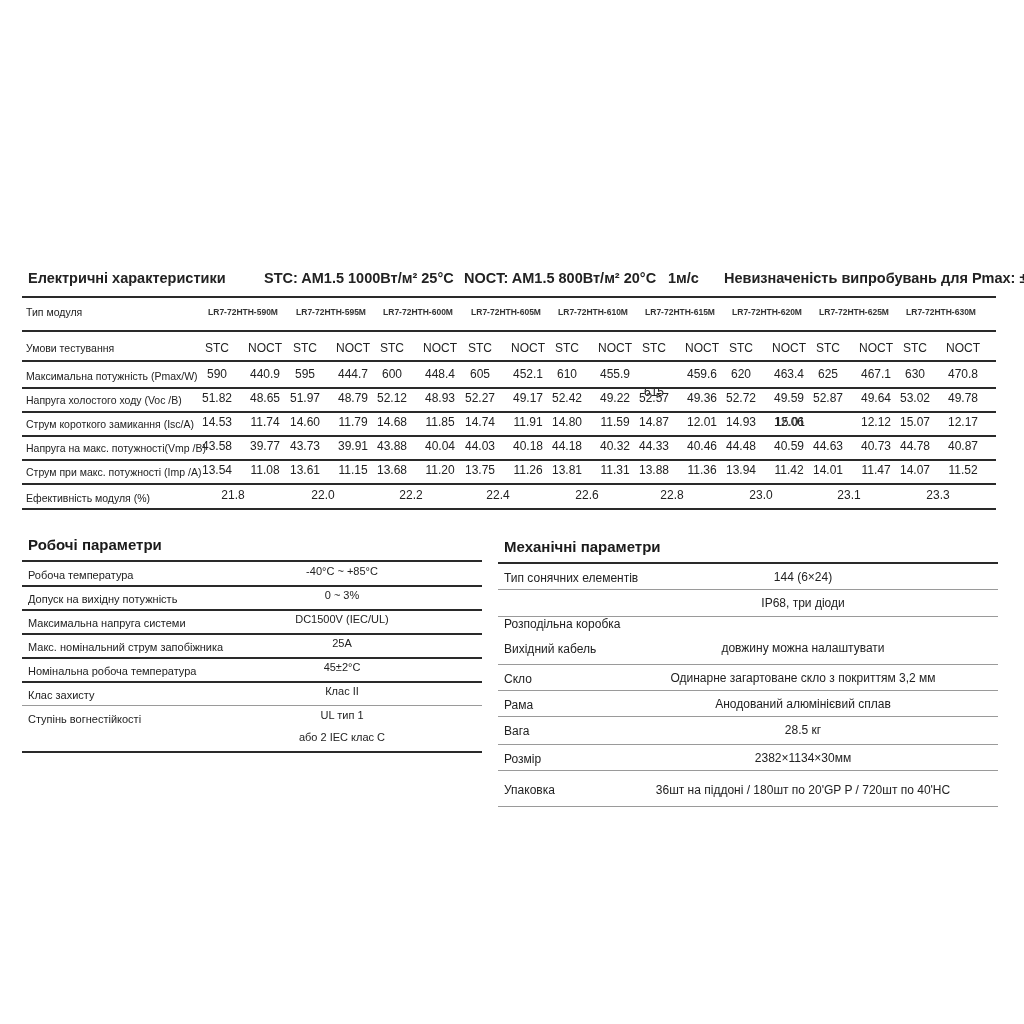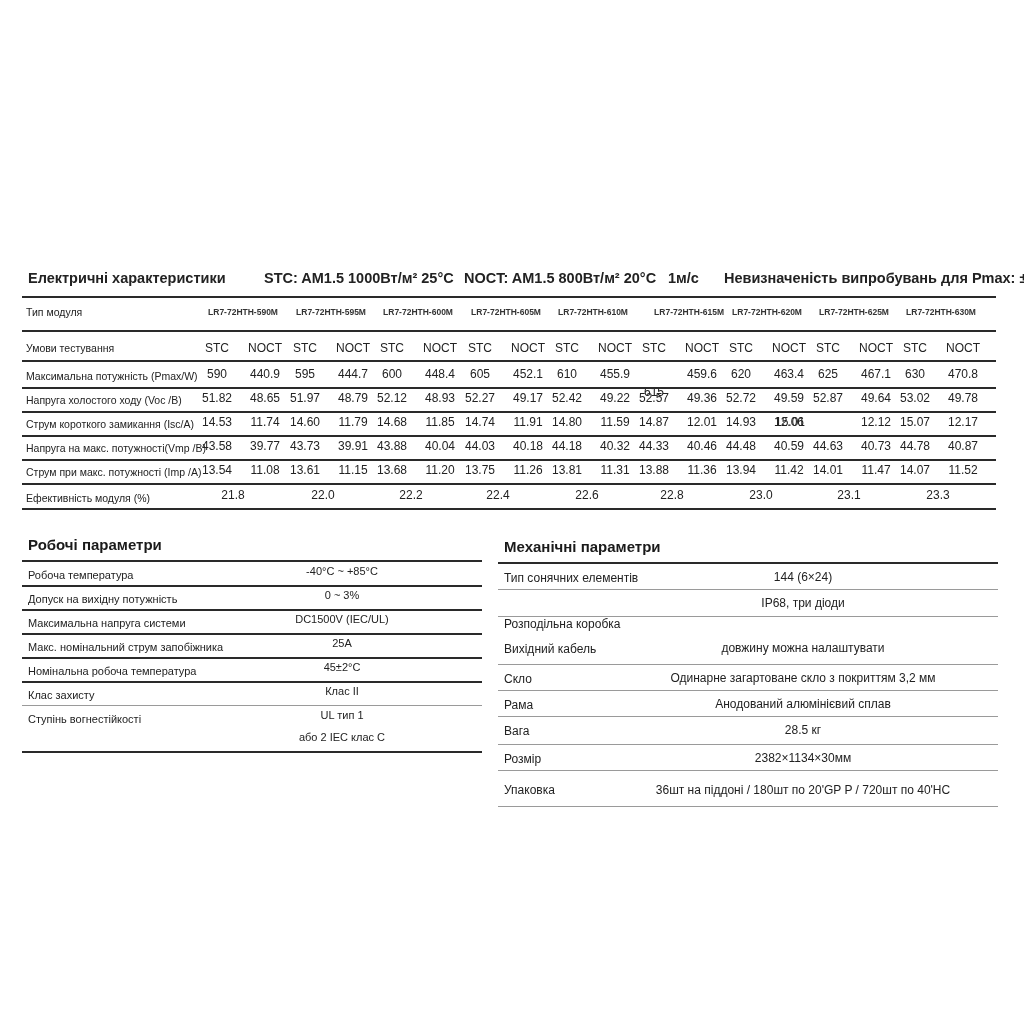--- a/index.html
+++ b/index.html
@@ -54,21 +54,21 @@
   <div class="rule r-thick" style="left:0; top:0; width:974px;"></div>
 
   <div class="erow" style="top:8px; height:20px;">
     <span class="label" style="top:2px;">Тип модуля</span>
     <div id="model-cells">
         <span class="model" style="left:177px; top:3px;">LR7-72HTH-590M</span>
         <span class="model" style="left:265px; top:3px;">LR7-72HTH-595M</span>
         <span class="model" style="left:352px; top:3px;">LR7-72HTH-600M</span>
         <span class="model" style="left:440px; top:3px;">LR7-72HTH-605M</span>
         <span class="model" style="left:527px; top:3px;">LR7-72HTH-610M</span>
-        <span class="model" style="left:614px; top:3px;text-align:right;">LR7-72HTH-615M</span>
+        <span class="model" style="left:614px; top:3px;">LR7-72HTH-615M</span>
         <span class="model" style="left:701px; top:3px;">LR7-72HTH-620M</span>
         <span class="model" style="left:788px; top:3px;">LR7-72HTH-625M</span>
         <span class="model" style="left:875px; top:3px;">LR7-72HTH-630M</span>
       </div>
   </div>
 
   <div class="rule r-thick" style="left:0; top:34px; width:974px;"></div>
 
   <div class="erow" style="top:42px; height:20px;">
     <span class="label" style="top:4px;">Умови тестування</span>

